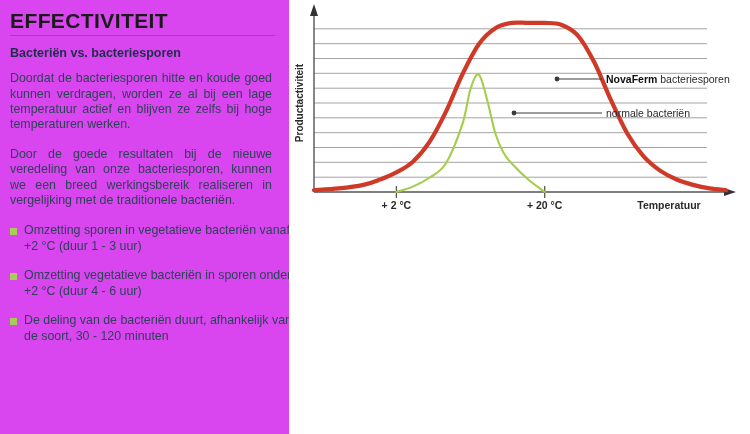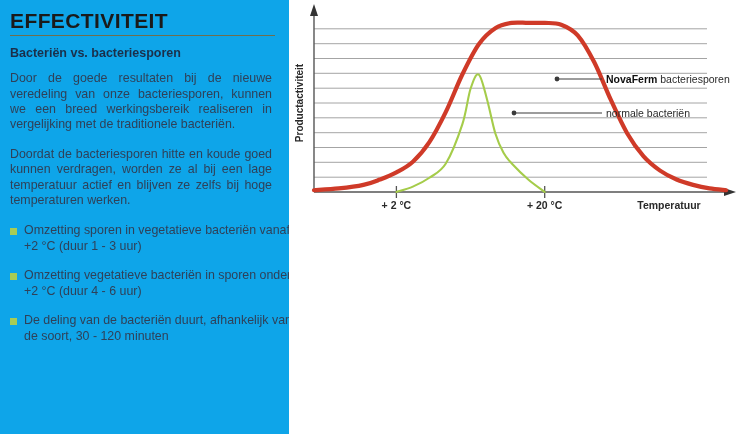--- a/index.html
+++ b/index.html
@@ -18,21 +18,21 @@
     overflow: hidden;
   }
 
   
   #left-panel {
     position: absolute;
     left: 0;
     top: 0;
     width: 289px;
     height: 434px;
-    background: #0ea5e9;
+    background: #d946ef;
     box-sizing: border-box;
     padding: 8px 14px 0 10px;
   }
 
   #heading-main {
     font-size: 21px;
     font-weight: bold;
     letter-spacing: 0.4px;
     color: #1a1a1a;
     margin: 2px 0 0 0;
@@ -101,22 +101,22 @@
 <body>
 
 <div id="root">
 
   <div id="left-panel">
 
     <div id="heading-main">EFFECTIVITEIT</div>
     <div id="heading-rule"></div>
     <div id="heading-sub">Bacteriën vs. bacteriesporen</div>
 
+    <p class="para">Doordat de bacteriesporen hitte en koude goed kunnen verdragen, worden ze al bij een lage temperatuur actief en blijven ze zelfs bij hoge temperaturen werken.</p>
     <p class="para">Door de goede resultaten bij de nieuwe veredeling van onze bacteriesporen, kunnen we een breed werkingsbereik realiseren in vergelijking met de traditionele bacteriën.</p>
-    <p class="para">Doordat de bacteriesporen hitte en koude goed kunnen verdragen, worden ze al bij een lage temperatuur actief en blijven ze zelfs bij hoge temperaturen werken.</p>
 
     <div id="bullets">
       <div class="bullet-item">
         <span class="bullet-square"></span>
         <span>Omzetting sporen in vegetatieve bacteriën vanaf +2 °C (duur 1 - 3 uur)</span>
       </div>
       <div class="bullet-item">
         <span class="bullet-square"></span>
         <span>Omzetting vegetatieve bacteriën in sporen onder +2 °C (duur 4 - 6 uur)</span>
       </div>

